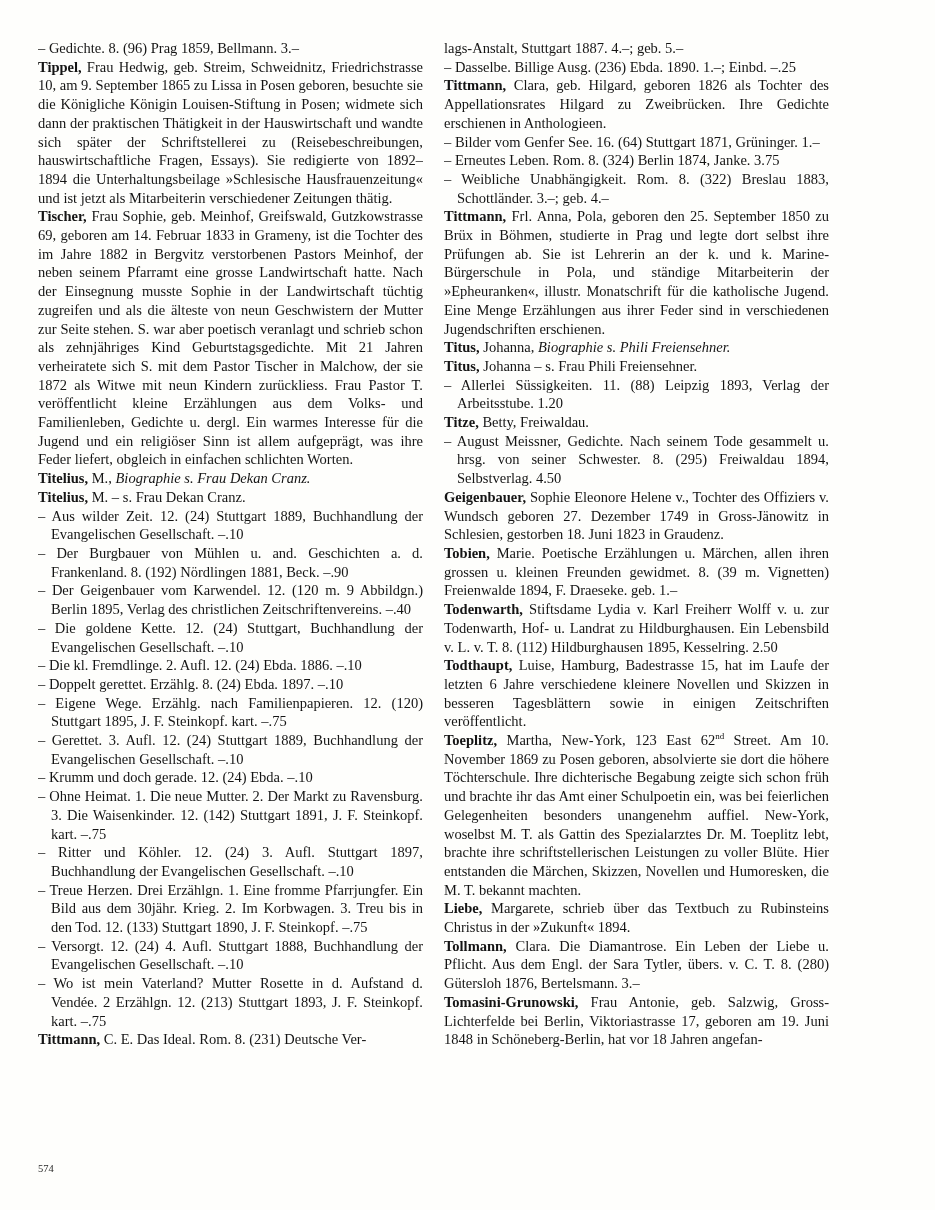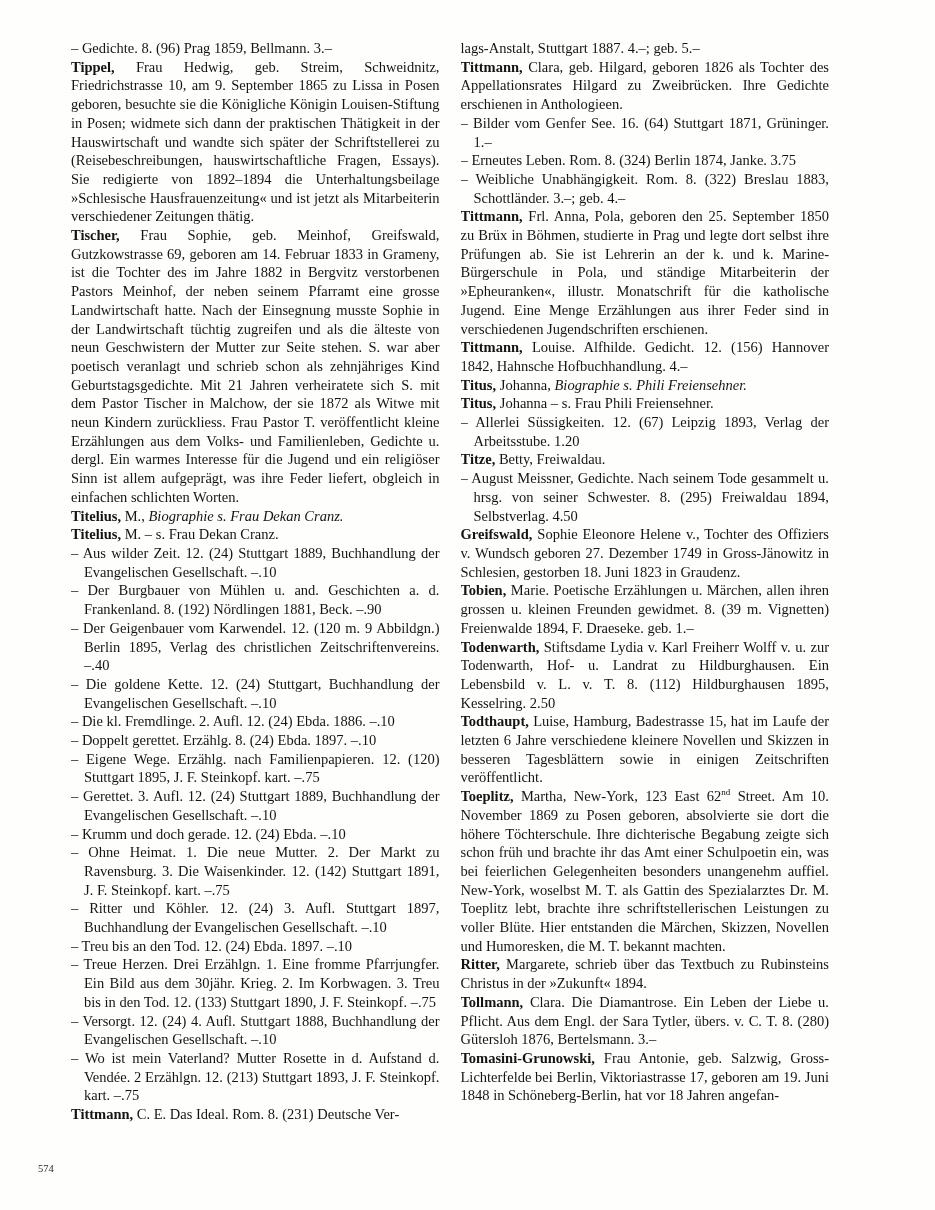--- a/index.html
+++ b/index.html
@@ -19,21 +19,20 @@
     position: absolute;
     inset: 0;
     background: #fefefc;
   }
   .columns {
     display: flex;
     gap: 21px;
     padding: 39px 106px 0 38px;
     height: 1120px;
     overflow: hidden;
-    margin-left: 33px;
   }
   .column {
     flex: 1 1 0;
     min-width: 0;
     font-size: 14.5px;
     line-height: 18.7px;
     text-align: justify;
     overflow: hidden;
   }
   .para {
@@ -75,43 +74,42 @@
         <p class="para item"><span>– Der Burgbauer von Mühlen u. and. Geschichten a. d. Frankenland. 8. (192) Nördlingen 1881, Beck. –.90</span></p>
         <p class="para item"><span>– Der Geigenbauer vom Karwendel. 12. (120 m. 9 Abbildgn.) Berlin 1895, Verlag des christlichen Zeitschriftenvereins. –.40</span></p>
         <p class="para item"><span>– Die goldene Kette. 12. (24) Stuttgart, Buchhandlung der Evangelischen Gesellschaft. –.10</span></p>
         <p class="para item"><span>– Die kl. Fremdlinge. 2. Aufl. 12. (24) Ebda. 1886. –.10</span></p>
         <p class="para item"><span>– Doppelt gerettet. Erzählg. 8. (24) Ebda. 1897. –.10</span></p>
         <p class="para item"><span>– Eigene Wege. Erzählg. nach Familienpapieren. 12. (120) Stuttgart 1895, J. F. Steinkopf. kart. –.75</span></p>
         <p class="para item"><span>– Gerettet. 3. Aufl. 12. (24) Stuttgart 1889, Buchhandlung der Evangelischen Gesellschaft. –.10</span></p>
         <p class="para item"><span>– Krumm und doch gerade. 12. (24) Ebda. –.10</span></p>
         <p class="para item"><span>– Ohne Heimat. 1. Die neue Mutter. 2. Der Markt zu Ravensburg. 3. Die Waisenkinder. 12. (142) Stuttgart 1891, J. F. Steinkopf. kart. –.75</span></p>
         <p class="para item"><span>– Ritter und Köhler. 12. (24) 3. Aufl. Stuttgart 1897, Buchhandlung der Evangelischen Gesellschaft. –.10</span></p>
-        <p class="para item"><span>– Treu bis an den Tod. 12. (24) Ebda. 1897. –.10</span></p>
         <p class="para item"><span>– Treue Herzen. Drei Erzählgn. 1. Eine fromme Pfarrjungfer. Ein Bild aus dem 30jähr. Krieg. 2. Im Korbwagen. 3. Treu bis in den Tod. 12. (133) Stuttgart 1890, J. F. Steinkopf. –.75</span></p>
         <p class="para item"><span>– Versorgt. 12. (24) 4. Aufl. Stuttgart 1888, Buchhandlung der Evangelischen Gesellschaft. –.10</span></p>
         <p class="para item"><span>– Wo ist mein Vaterland? Mutter Rosette in d. Aufstand d. Vendée. 2 Erzählgn. 12. (213) Stuttgart 1893, J. F. Steinkopf. kart. –.75</span></p>
         <p class="para entry"><b>Tittmann,</b><span> C. E. Das Ideal. Rom. 8. (231) Deutsche Ver-</span></p>
       </div>
     <div class="column">
         <p class="para cont"><span>lags-Anstalt, Stuttgart 1887. 4.–; geb. 5.–</span></p>
+        <p class="para item"><span>– Dasselbe. Billige Ausg. (236) Ebda. 1890. 1.–; Einbd. –.25</span></p>
         <p class="para entry"><b>Tittmann,</b><span> Clara, geb. Hilgard, geboren 1826 als Tochter des Appellationsrates Hilgard zu Zweibrücken. Ihre Gedichte erschienen in Anthologieen.</span></p>
         <p class="para item"><span>– Bilder vom Genfer See. 16. (64) Stuttgart 1871, Grüninger. 1.–</span></p>
         <p class="para item"><span>– Erneutes Leben. Rom. 8. (324) Berlin 1874, Janke. 3.75</span></p>
         <p class="para item"><span>– Weibliche Unabhängigkeit. Rom. 8. (322) Breslau 1883, Schottländer. 3.–; geb. 4.–</span></p>
         <p class="para entry"><b>Tittmann,</b><span> Frl. Anna, Pola, geboren den 25. September 1850 zu Brüx in Böhmen, studierte in Prag und legte dort selbst ihre Prüfungen ab. Sie ist Lehrerin an der k. und k. Marine-Bürgerschule in Pola, und ständige Mitarbeiterin der »Epheuranken«, illustr. Monatschrift für die katholische Jugend. Eine Menge Erzählungen aus ihrer Feder sind in verschiedenen Jugendschriften erschienen.</span></p>
-        <p class="para entry"><b>Tittmann,</b><span> Louise. Alfhilde. Gedicht. 12. (156) Hannover 1842, Hahnsche Hofbuchhandlung. 4.–</span></p>
         <p class="para entry"><b>Titus,</b><span> Johanna, </span><i>Biographie s. Phili Freiensehner.</i></p>
         <p class="para entry"><b>Titus,</b><span> Johanna – s. Frau Phili Freiensehner.</span></p>
-        <p class="para item"><span>– Allerlei Süssigkeiten. 12. (67) Leipzig 1893, Verlag der Arbeitsstube. 1.20</span></p>
+        <p class="para item"><span>– Allerlei Süssigkeiten. 11. (88) Leipzig 1893, Verlag der Arbeitsstube. 1.20</span></p>
         <p class="para entry"><b>Titze,</b><span> Betty, Freiwaldau.</span></p>
         <p class="para item"><span>– August Meissner, Gedichte. Nach seinem Tode gesammelt u. hrsg. von seiner Schwester. 8. (295) Freiwaldau 1894, Selbstverlag. 4.50</span></p>
-        <p class="para entry"><b>Greifswald,</b><span> Sophie Eleonore Helene v., Tochter des Offiziers v. Wundsch geboren 27. Dezember 1749 in Gross-Jänowitz in Schlesien, gestorben 18. Juni 1823 in Graudenz.</span></p>
+        <p class="para entry"><b>Geigenbauer,</b><span> Sophie Eleonore Helene v., Tochter des Offiziers v. Wundsch geboren 27. Dezember 1749 in Gross-Jänowitz in Schlesien, gestorben 18. Juni 1823 in Graudenz.</span></p>
         <p class="para entry"><b>Tobien,</b><span> Marie. Poetische Erzählungen u. Märchen, allen ihren grossen u. kleinen Freunden gewidmet. 8. (39 m. Vignetten) Freienwalde 1894, F. Draeseke. geb. 1.–</span></p>
         <p class="para entry"><b>Todenwarth,</b><span> Stiftsdame Lydia v. Karl Freiherr Wolff v. u. zur Todenwarth, Hof- u. Landrat zu Hildburghausen. Ein Lebensbild v. L. v. T. 8. (112) Hildburghausen 1895, Kesselring. 2.50</span></p>
         <p class="para entry"><b>Todthaupt,</b><span> Luise, Hamburg, Badestrasse 15, hat im Laufe der letzten 6 Jahre verschiedene kleinere Novellen und Skizzen in besseren Tagesblättern sowie in einigen Zeitschriften veröffentlicht.</span></p>
         <p class="para entry"><b>Toeplitz,</b><span> Martha, New-York, 123 East 62</span><sup>nd</sup><span> Street. Am 10. November 1869 zu Posen geboren, absolvierte sie dort die höhere Töchterschule. Ihre dichterische Begabung zeigte sich schon früh und brachte ihr das Amt einer Schulpoetin ein, was bei feierlichen Gelegenheiten besonders unangenehm auffiel. New-York, woselbst M. T. als Gattin des Spezialarztes Dr. M. Toeplitz lebt, brachte ihre schriftstellerischen Leistungen zu voller Blüte. Hier entstanden die Märchen, Skizzen, Novellen und Humoresken, die M. T. bekannt machten.</span></p>
-        <p class="para entry"><b>Ritter,</b><span> Margarete, schrieb über das Textbuch zu Rubinsteins Christus in der »Zukunft« 1894.</span></p>
+        <p class="para entry"><b>Liebe,</b><span> Margarete, schrieb über das Textbuch zu Rubinsteins Christus in der »Zukunft« 1894.</span></p>
         <p class="para entry"><b>Tollmann,</b><span> Clara. Die Diamantrose. Ein Leben der Liebe u. Pflicht. Aus dem Engl. der Sara Tytler, übers. v. C. T. 8. (280) Gütersloh 1876, Bertelsmann. 3.–</span></p>
         <p class="para entry"><b>Tomasini-Grunowski,</b><span> Frau Antonie, geb. Salzwig, Gross-Lichterfelde bei Berlin, Viktoriastrasse 17, geboren am 19. Juni 1848 in Schöneberg-Berlin, hat vor 18 Jahren angefan-</span></p>
       </div>
   </div>
   <div class="page-number">574</div>
 </div>
 
 </body></html>

